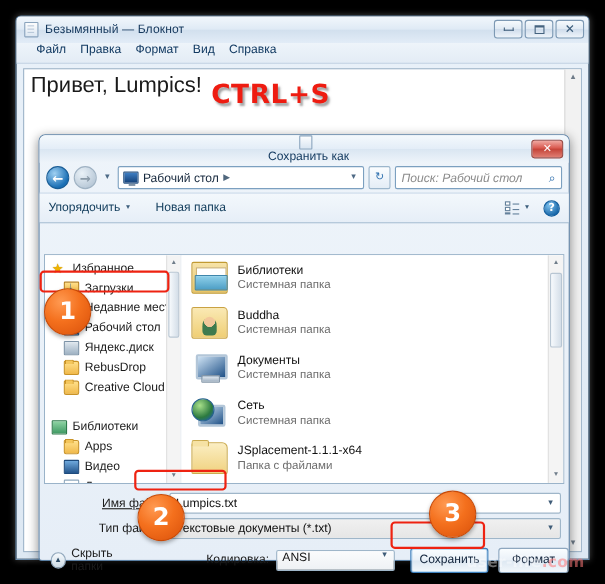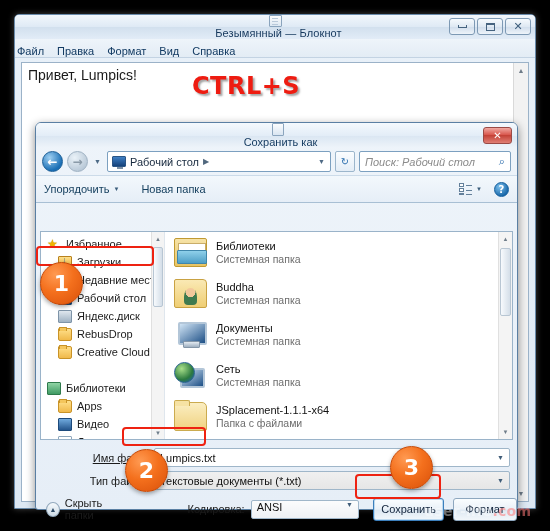--- a/index.html
+++ b/index.html
@@ -15,21 +15,21 @@
     position:absolute; left:14px; top:14px; width:522px; height:495px;
     background:linear-gradient(180deg,#e9f1f9 0%, #dde8f3 100%);
     border:1px solid #6a8bab;
     border-radius:5px 5px 0 0;
     box-shadow:0 0 6px rgba(255,255,255,.25);
   }
   .np-titlebar {
     height:24px; position:relative;
     background:linear-gradient(180deg,#f2f7fc 0%, #dfeaf5 48%, #d2e0ee 52%, #e2ecf7 100%);
     border-radius:4px 4px 0 0;
-    display:flex; align-items:center; padding-left:7px;flex-direction:column;
+    display:flex; align-items:center; padding-left:7px;
   }
   .np-ticon {
     width:13px; height:14px; margin-right:6px;
     background:linear-gradient(180deg,#fdfdfd,#dce7f2);
     border:1px solid #8aa4bd; border-radius:1px;
     position:relative;
   }
   .np-ticon:before{
     content:""; position:absolute; left:2px; top:2px; right:3px; height:1px;
     background:#b9c9da; box-shadow:0 3px 0 #b9c9da, 0 6px 0 #b9c9da;
@@ -40,31 +40,31 @@
     width:26px; height:17px; border:1px solid #7d99b4; border-radius:3px;
     background:linear-gradient(180deg,#f6fafd 0%, #dfe9f3 50%, #cfdceb 51%, #eef4fa 100%);
     display:flex; align-items:center; justify-content:center;
     font-size:9px; color:#2c4a68;
   }
   .np-wb .gl-min { width:9px; height:3px; border:1px solid #4a6party; border:1px solid #45637f; border-top:none; }
   .np-wb .gl-max { width:9px; height:8px; border:1px solid #45637f; border-top-width:2px; }
   .np-wb .gl-cls { font-size:11px; line-height:1; color:#3d5e7c; font-family:"DejaVu Sans", sans-serif; }
 
   .np-menubar {
-    height:19px; display:flex; align-items:flex-end; gap:13px; padding-left:2px;
+    height:19px; display:flex; align-items:flex-start; gap:13px; padding-left:18px;
     background:linear-gradient(180deg,#eef4fa,#e3ecf5);
     border-bottom:1px solid #c3d3e3;
     font-size:11px; color:#123a62;
   }
   .np-canvas {
     position:absolute; left:6px; right:6px; top:47px; bottom:6px;
     background:#fff; border:1px solid #9bb2c8;
     overflow:hidden;
   }
-  .np-text { font-size:14px; color:#1a1a1a; padding:4px 0 0 6px; }
+  .np-text { font-size:20px; color:#1a1a1a; padding:4px 0 0 6px; }
   .np-vscroll {
     position:absolute; right:0; top:0; bottom:0; width:15px;
     background:#f2f2f2; border-left:1px solid #d9d9d9;
   }
   .np-vscroll .arr {
     height:15px; display:flex; align-items:center; justify-content:center;
     font-size:7px; color:#6e7b88;
   }
   .np-vscroll .arr.bot { position:absolute; bottom:0; left:0; right:0; }
 

